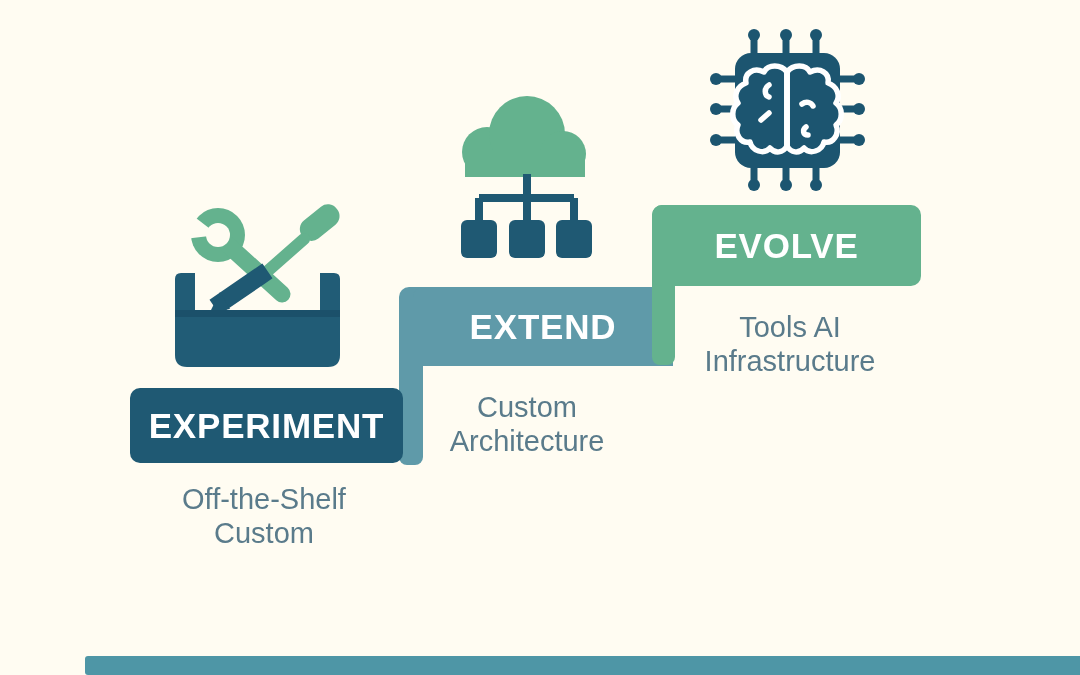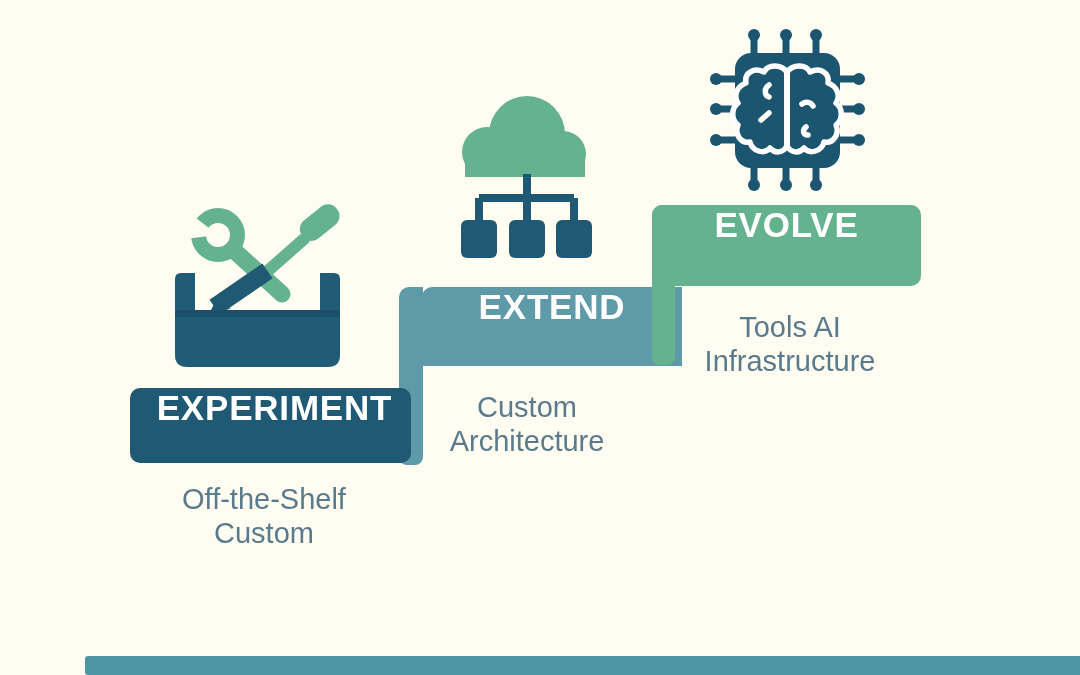--- a/index.html
+++ b/index.html
@@ -3,24 +3,24 @@
 <meta charset="utf-8">
 <style>
   html,body{margin:0;padding:0;}
   .stage{
     position:relative;width:1080px;height:675px;overflow:hidden;
     background:#FFFCF2;
     font-family:"Liberation Sans","DejaVu Sans",sans-serif;
   }
   .abs{position:absolute;}
   
-  .step-box{display:flex;align-items:flex-start;justify-content:center;}
-  .step1-box{left:130px;top:388px;width:273px;height:75px;background:#1F5973;border-radius:10px;padding-left:8px;}
+  .step-box{display:flex;align-items:center;justify-content:center;}
+  .step1-box{left:130px;top:388px;width:273px;height:75px;background:#1F5973;border-radius:10px;}
   .step2-leg{left:399px;top:287px;width:24px;height:178px;background:#5F9AA9;border-radius:10px 0 8px 8px;}
-  .step2-band{left:422px;top:287px;width:260px;height:79px;background:#5F9AA9;border-radius:10px 0 0 0;}
+  .step2-band{left:413px;top:287px;width:260px;height:79px;background:#5F9AA9;border-radius:10px 0 0 0;}
   .step3-leg{left:652px;top:205px;width:23px;height:160px;background:#64B28E;border-radius:10px 0 8px 8px;}
   .step3-band{left:652px;top:205px;width:269px;height:81px;background:#64B28E;border-radius:10px;}
   .step-label{
     color:#FFFFFF;font-size:35px;font-weight:700;letter-spacing:0.8px;
   }
   .sub-label{
     color:#5A7B8B;font-size:29px;line-height:34px;text-align:center;white-space:pre-line;
   }
   .sub1{left:114px;top:482px;width:300px;}
   .sub2{left:377px;top:390px;width:300px;}

